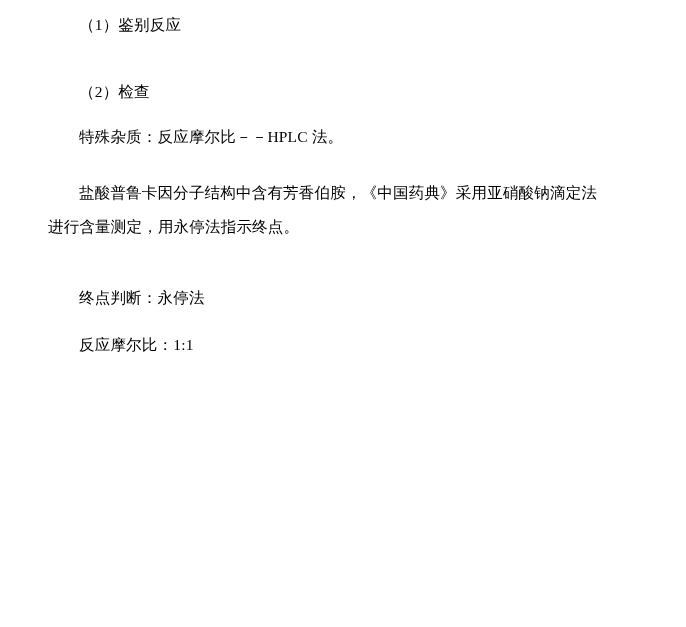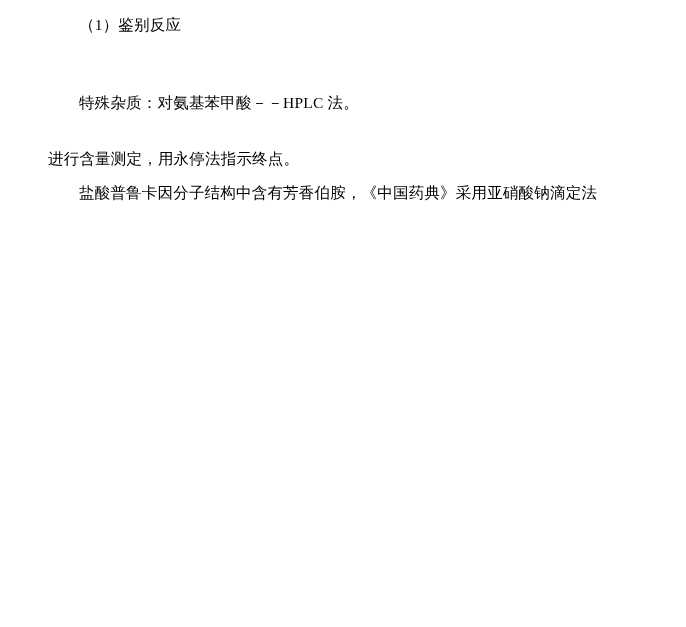--- a/index.html
+++ b/index.html
@@ -43,31 +43,34 @@
 
 <div class="page">
 
   <p class="para indent">（1）鉴别反应</p>
   <div class="gap-md"></div>
 
   <div class="gap-md"></div>
 
   <div class="gap-md"></div>
 
+  <p class="para indent">（2）检查</p>
   <div class="gap-md"></div>
 
-  <p class="para indent">特殊杂质：对氨基苯甲酸－－HPLC 法。</p>
+  <p class="para indent">特殊杂质：反应摩尔比－－HPLC 法。</p>
   <div class="gap-md"></div>
 
   <div class="gap-md"></div>
 
+  <p class="para indent">盐酸普鲁卡因分子结构中含有芳香伯胺，《中国药典》采用亚硝酸钠滴定法</p>
   <p class="para noindent">进行含量测定，用永停法指示终点。</p>
-  <p class="para indent">盐酸普鲁卡因分子结构中含有芳香伯胺，《中国药典》采用亚硝酸钠滴定法</p>
   <div class="gap-md"></div>
 
   <div class="gap-lg"></div>
 
   <div class="gap-lg"></div>
 
+  <p class="para indent">终点判断：永停法</p>
   <div class="gap-lg"></div>
 
+  <p class="para indent">反应摩尔比：1:1</p>
 
 </div>
 
 </body></html>

